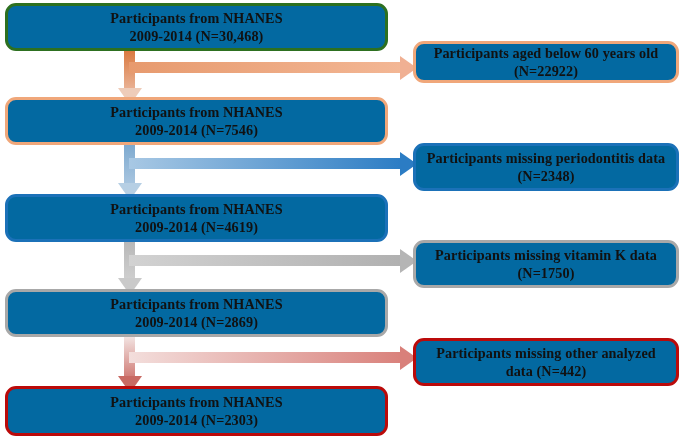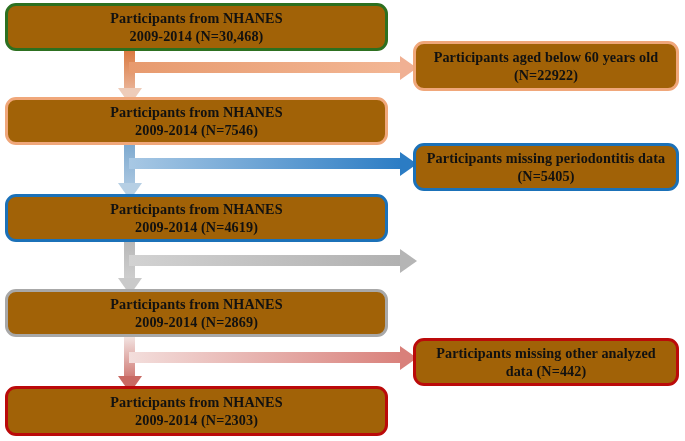--- a/index.html
+++ b/index.html
@@ -6,21 +6,21 @@
   html, body {
     width: 685px; height: 441px;
     background: #ffffff;
     font-family: "Liberation Serif", "DejaVu Serif", serif;
     overflow: hidden;
   }
   #stage { position: relative; width: 685px; height: 441px; background:#fff; }
 
   .box {
     position: absolute;
-    background: #a16207;
+    background: #0369a1;
     border-style: solid;
     border-radius: 11px;
     display: flex;
     align-items: center;
     justify-content: center;
     text-align: center;
     font-weight: bold;
     font-size: 14.2px;
     line-height: 1.30;
     color: #111111;
@@ -36,21 +36,21 @@
   .n-blue   { border-color: #1b71b8; }
   .n-gray   { border-color: #a8a8a8; }
   .n-red    { border-color: #bb0a0a; }
 
   .b1 { top: 3px;   height: 48px; }
   .b2 { top: 97px;  height: 48px; }
   .b3 { top: 194px; height: 48px; }
   .b4 { top: 289px; height: 48px; }
   .b5 { top: 386px; height: 50px; }
 
-  .s1 { top: 41px;  height: 50px; }
+  .s1 { top: 41px;  height: 42px; }
   .s2 { top: 143px; height: 48px; }
   .s3 { top: 240px; height: 48px; }
   .s4 { top: 338px; height: 48px; }
 
   
   .conn { position: absolute; }
 
   
   .vstem {
     position: absolute;
@@ -179,22 +179,26 @@
 2009-2014 (N=2303)</span>
   </div>
 
   <div class="box side n-orange s1">
     <span>Participants aged below 60 years old
 (N=22922)</span>
   </div>
 
   <div class="box side n-blue s2">
     <span>Participants missing periodontitis data
-(N=5405)</span>
-  </div>
-
+(N=2348)</span>
+  </div>
+
+  <div class="box side n-gray s3">
+    <span>Participants missing vitamin K data
+(N=1750)</span>
+  </div>
 
   <div class="box side n-red s4">
     <span>Participants missing other analyzed
 data   (N=442)</span>
   </div>
 
 </div>
 
 </body></html>

